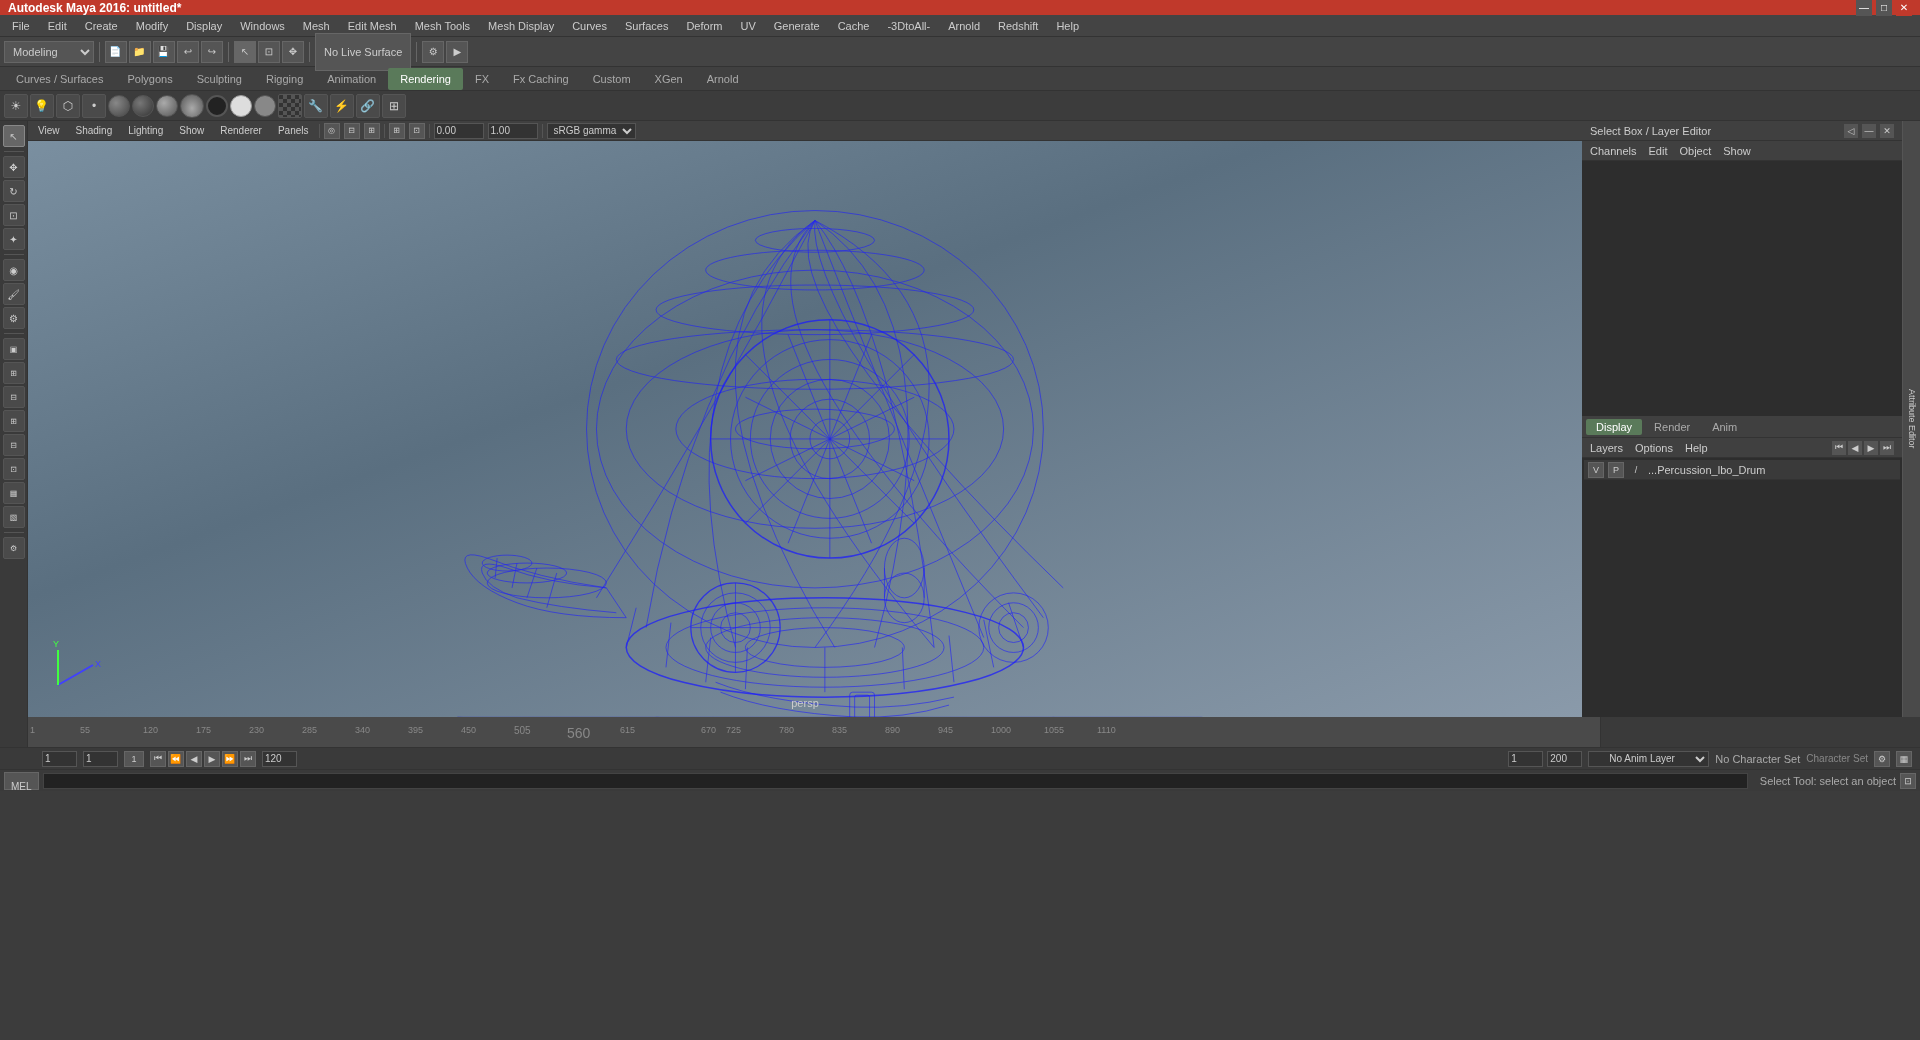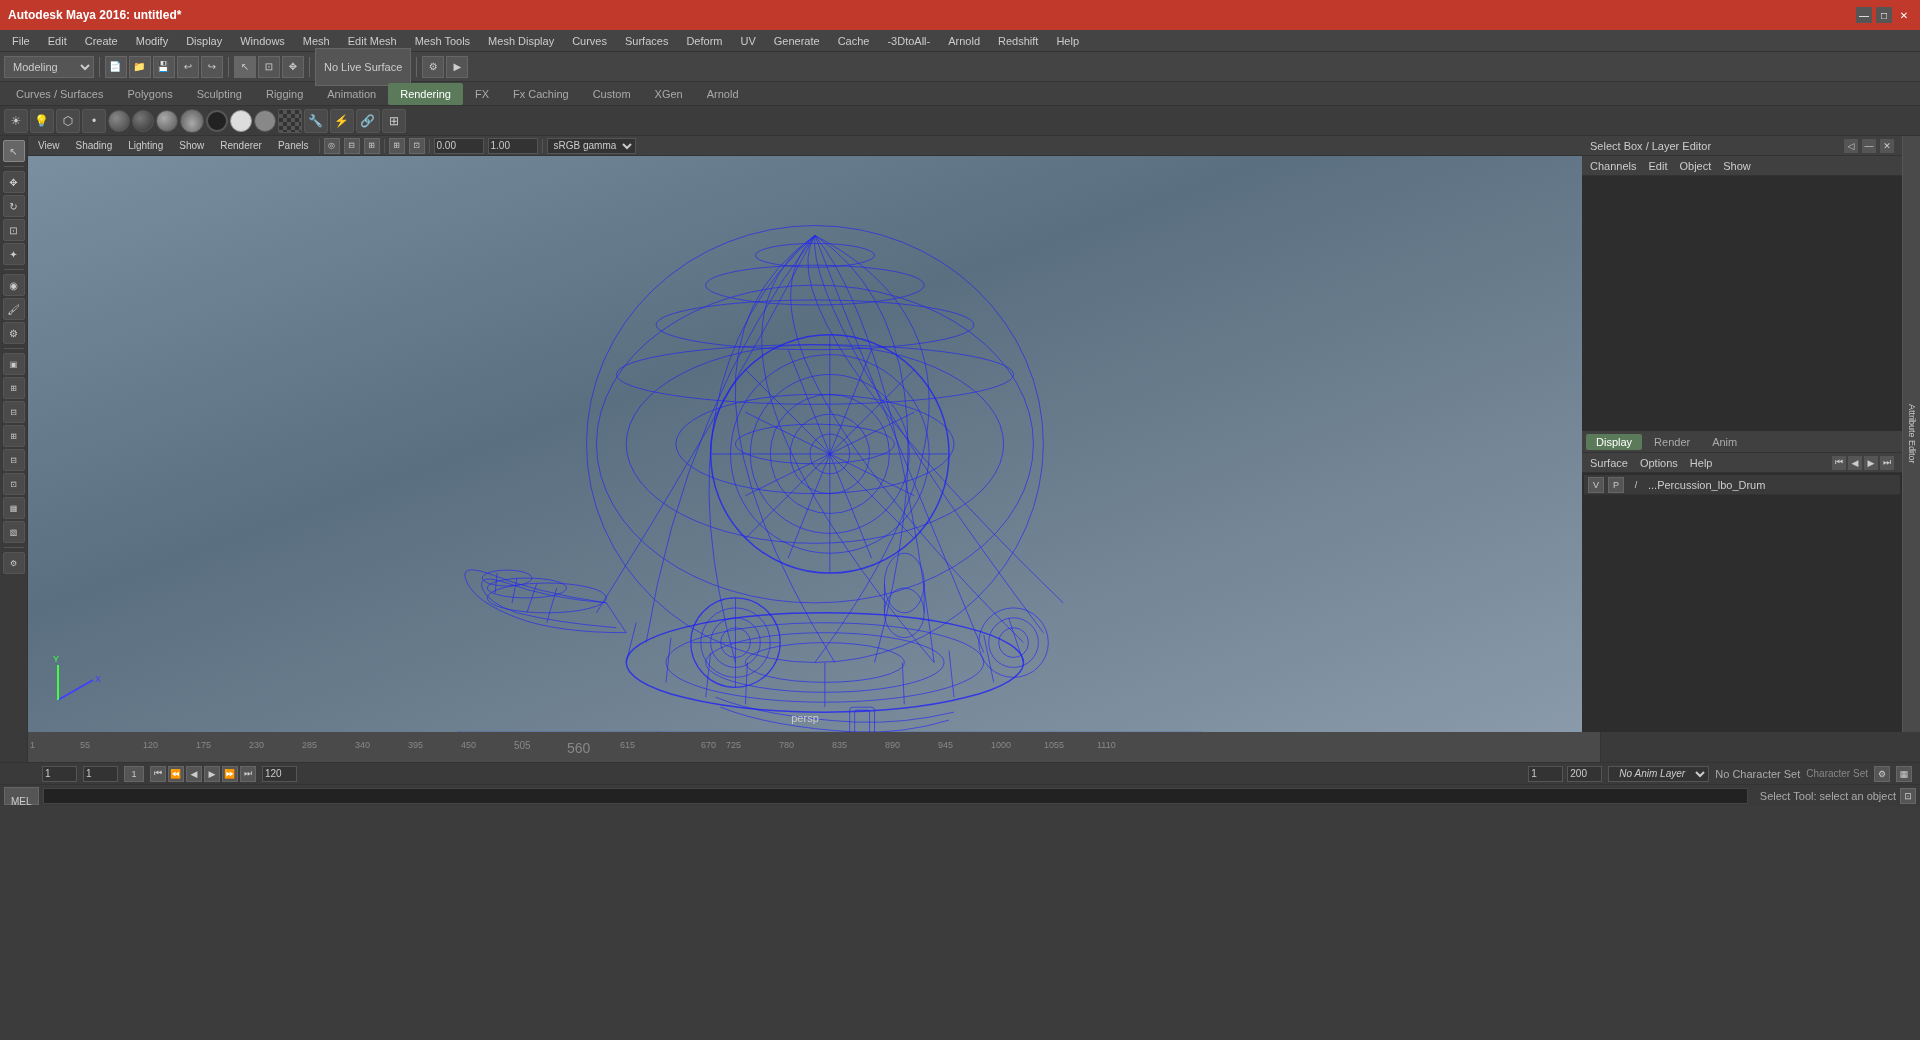--- a/index.html
+++ b/index.html
@@ -15,21 +15,21 @@
     }
 
     
     #title-bar {
       width: 100%;
       height: 15px;
       background: #c0392b;
       display: flex;
       align-items: center;
       justify-content: space-between;
-      padding: 15px 8px;
+      padding: 0 8px;
     }
     #title-bar-title {
       color: white;
       font-size: 12px;
       font-weight: bold;
     }
     #title-bar-controls {
       display: flex;
       gap: 4px;
     }
@@ -876,21 +876,21 @@
     <div id="channel-box-content" style="flex:1;background:#2d2d2d;"></div>
 
     <div id="display-tabs">
       <span class="disp-tab active">Display</span>
       <span class="disp-tab">Render</span>
       <span class="disp-tab">Anim</span>
     </div>
 
     <div id="layers-nav">
       <div class="layers-nav-group">
-        <span class="layers-nav-item">Surface</span>
+        <span class="layers-nav-item">Layers</span>
         <span class="layers-nav-item">Options</span>
         <span class="layers-nav-item">Help</span>
       </div>
       <div id="layers-scroll-btns">
         <button class="layers-scroll-btn">⏮</button>
         <button class="layers-scroll-btn">◀</button>
         <button class="layers-scroll-btn">▶</button>
         <button class="layers-scroll-btn">⏭</button>
       </div>
     </div>
@@ -953,21 +953,21 @@
     <button class="anim-ctrl-btn">⏩</button>
     <button class="anim-ctrl-btn">⏭</button>
   </div>
   <input class="frame-input" value="120" style="width: 35px;">
   <div style="flex:1;"></div>
 
   <div style="display:flex;align-items:center;gap:4px;">
     <input class="frame-input" value="1" style="width: 35px;">
     <input class="frame-input" value="200" style="width: 35px;">
   </div>
-  <select id="anim-layer-select" style="height:16px;background:#333;border:1px solid #555;color:#ccc;font-size:10px;padding:0 6px;font-style:italic;">
+  <select id="anim-layer-select" style="height:16px;background:#333;border:1px solid #555;color:#ccc;font-size:10px;padding:0 16px;">
     <option>No Anim Layer</option>
   </select>
   <span style="color:#aaa;font-size:11px;">No Character Set</span>
   <span style="color:#888;font-size:10px;">Character Set</span>
   <button class="anim-ctrl-btn">⚙</button>
   <button class="anim-ctrl-btn">▦</button>
 </div>
 
 <div id="mel-row" style="width:100%;height:22px;background:#3a3a3a;display:flex;align-items:center;gap:4px;padding:0 4px;border-top:1px solid #333;">
   <button class="mel-lang-btn">MEL</button>

